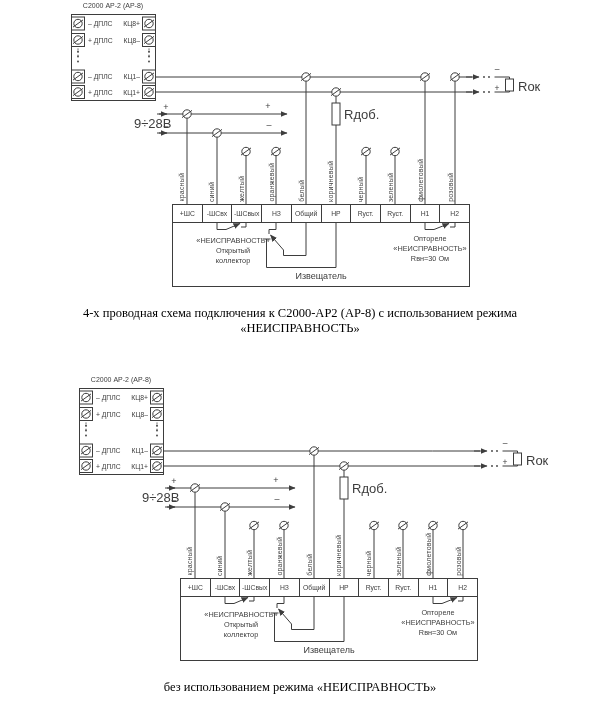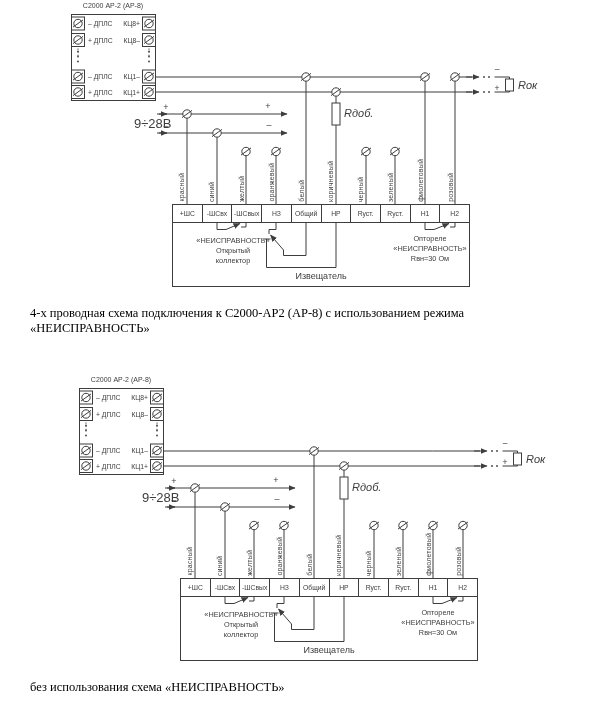--- a/index.html
+++ b/index.html
@@ -10,33 +10,33 @@
   .wiring{position:absolute;left:0;top:0;width:600px;height:300px;}
   .dev-title{left:56px;top:2px;width:114px;text-align:center;font-size:7px;color:#3d3d3d;}
   .dev-col{left:88px;top:16px;width:44px;height:88px;font-size:6.8px;color:#3d3d3d;}
   .dev-col.right{left:96px;text-align:right;}
   .dev-col .dev-row{height:16.5px;line-height:16.5px;}
   .dev-col .dev-row:nth-of-type(3){margin-top:19.5px;}
   .dots{width:10px;height:18px;font-size:9px;line-height:6px;text-align:center;color:#3d3d3d;}
   .pwr-label{left:134px;top:116px;width:34px;text-align:left;font-size:13px;color:#3d3d3d;}
   .sign{width:10px;text-align:center;font-size:9px;color:#3d3d3d;}
   .rsign{width:10px;text-align:center;font-size:8.5px;color:#3d3d3d;}
-  .rlabel{font-size:11px;color:#3d3d3d;font-style:italic;}
+  .rlabel{font-size:13px;color:#3d3d3d;}
   .trow{left:172px;top:204px;width:298px;height:19px;display:flex;box-sizing:border-box;
         border:1px solid #3d3d3d;background:#fff;}
   .tcell{flex:1;box-sizing:border-box;border-right:1px solid #3d3d3d;display:flex;
          align-items:center;justify-content:center;font-size:6.8px;color:#3d3d3d;overflow:hidden;white-space:nowrap;}
   .tcell:last-child{border-right:none;}
   .wrow{left:172px;top:146px;width:298px;height:56px;display:flex;}
   .wcell{flex:1;display:flex;flex-direction:column;justify-content:flex-end;align-items:center;}
   .wcell span{writing-mode:vertical-rl;transform:rotate(180deg);font-size:7px;letter-spacing:0.2px;
               color:#3d3d3d;position:relative;left:-5px;white-space:nowrap;}
   .note{font-size:7.3px;line-height:10px;text-align:center;color:#3d3d3d;}
   .det-label{left:172px;top:271px;width:298px;text-align:center;font-size:9px;color:#3d3d3d;}
-  .caption{left:30px;width:540px;font-family:"Liberation Serif",serif;
+  .caption{left:30px;width:540px;text-align:center;font-family:"Liberation Serif",serif;
            font-size:12.5px;line-height:15px;color:#000;}
 </style>
 </head>
 <body>
 
 <div class="page">
 
   <section class="diagram" style="left:0;top:0;">
     <svg class="wiring" viewBox="0 0 600 300">
       <defs>
@@ -360,16 +360,16 @@
 
     <div>Оптореле</div>
         <div>«НЕИСПРАВНОСТЬ»</div>
         <div>Rвн=30 Ом</div>
       </div>
     <div class="abs det-label">Извещатель</div>
   </section>
 
   <div class="abs caption" style="top:680px;">
 
-      <div>без использования схема «НЕИСПРАВНОСТЬ»</div>
+      <div>без использованием режима «НЕИСПРАВНОСТЬ»</div>
     </div>
 
 </div>
 
 </body></html>

